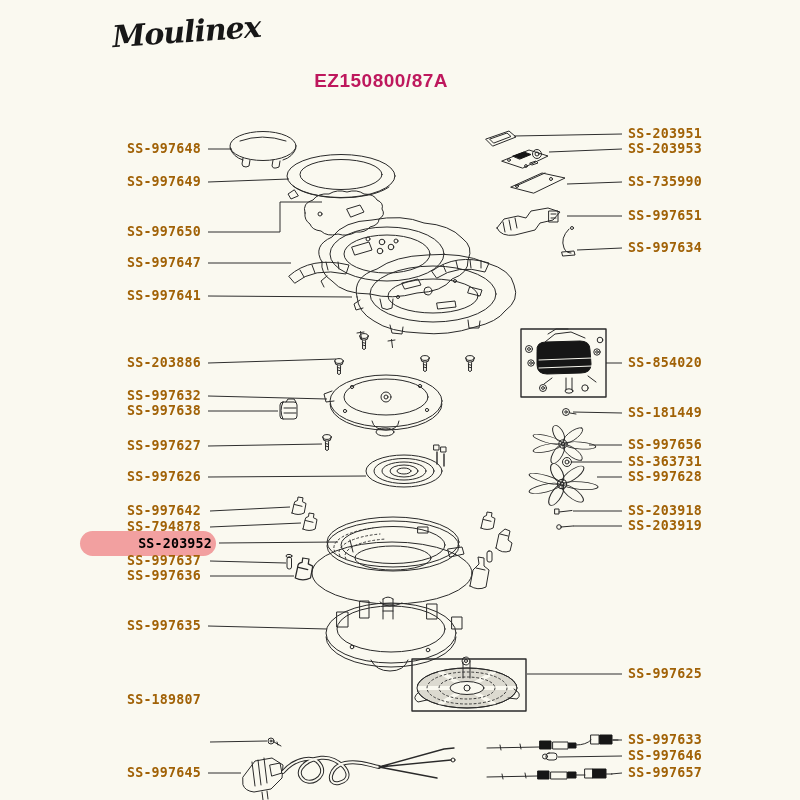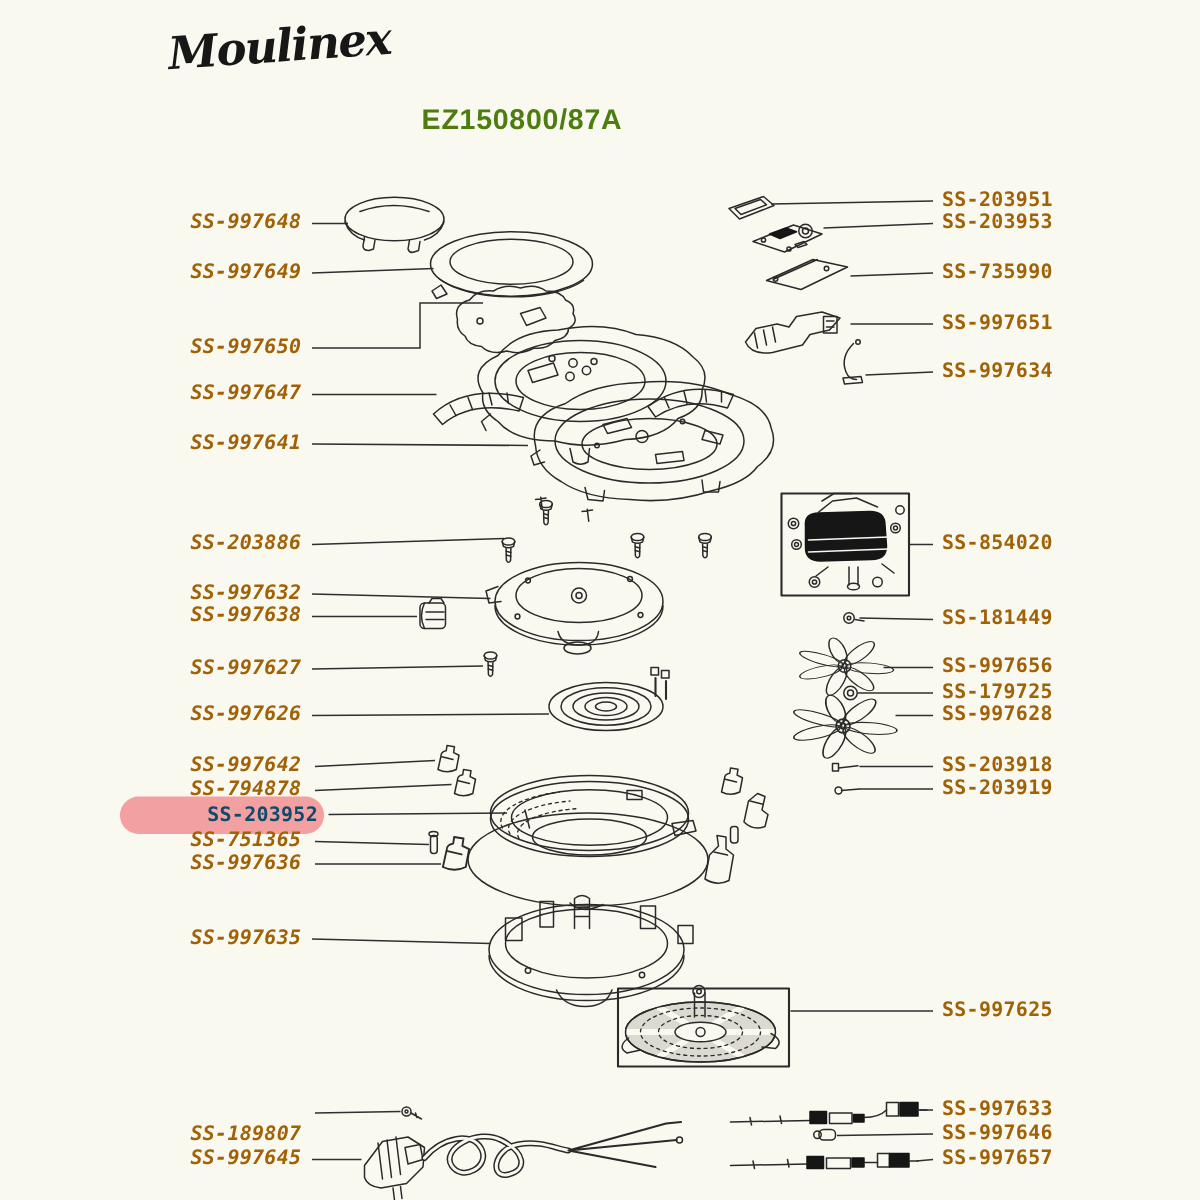--- a/index.html
+++ b/index.html
@@ -1,26 +1,26 @@
 <!DOCTYPE html>
 <html><head>
 <meta charset="utf-8">
 <style>
   html,body{margin:0;padding:0;}
   .stage{position:relative;width:800px;height:800px;background:#faf9f0;overflow:hidden;
          font-family:"DejaVu Sans Mono", monospace;}
   .logo{position:absolute;left:112px;top:14px;font-family:"DejaVu Serif", serif;
         font-style:italic;font-weight:700;font-size:30px;color:#171717;
         transform:rotate(-4deg);letter-spacing:-1px;}
-  .title{position:absolute;left:248px;top:70px;width:200px;text-align:center;
+  .title{position:absolute;left:248px;top:70px;width:200px;text-align:right;
          font-family:"Liberation Sans", sans-serif;font-weight:700;font-size:19px;
-         color:#4d7c0f;letter-spacing:0.5px;}
+         color:#be185d;letter-spacing:0.5px;}
   .lbl{position:absolute;height:18px;line-height:18px;font-size:13.3px;font-weight:700;
        color:#a16207;letter-spacing:0.2px;white-space:nowrap;}
-  .lbl.left{left:127px;width:80px;font-style:italic;}
+  .lbl.left{left:127px;width:80px;}
   .lbl.right{left:628px;width:90px;}
   .pill{position:absolute;left:80px;top:531px;width:136px;height:25px;border-radius:13px;
         background:#f2a0a0;color:#8a1a1a;text-align:right;padding-right:4px;
         box-sizing:border-box;line-height:25px;font-size:13.3px;font-weight:700;
         letter-spacing:0.2px;}
   svg.draw{position:absolute;left:0;top:0;}
   .s{fill:none;stroke:#2a2a2a;stroke-width:1;stroke-linecap:round;stroke-linejoin:round;}
   .s2{fill:none;stroke:#2a2a2a;stroke-width:1.4;stroke-linecap:round;stroke-linejoin:round;}
   .dk{fill:#161616;stroke:#161616;}
   .lt{fill:#dcdad0;stroke:#2a2a2a;stroke-width:1;}
@@ -368,36 +368,36 @@
   <div class="lbl left" style="top:223px">SS-997650</div>
   <div class="lbl left" style="top:254px">SS-997647</div>
   <div class="lbl left" style="top:287px">SS-997641</div>
   <div class="lbl left" style="top:354px">SS-203886</div>
   <div class="lbl left" style="top:387px">SS-997632</div>
   <div class="lbl left" style="top:402px">SS-997638</div>
   <div class="lbl left" style="top:437px">SS-997627</div>
   <div class="lbl left" style="top:468px">SS-997626</div>
   <div class="lbl left" style="top:502px">SS-997642</div>
   <div class="lbl left" style="top:518px">SS-794878</div>
-  <div class="pill" style="background: rgb(242, 160, 160); color: #0c4a6e;">SS-203952</div>
-  <div class="lbl left" style="top:552px">SS-751365</div>
+  <div class="pill" style="background: rgb(242, 160, 160); color: #000000;">SS-203952</div>
+  <div class="lbl left" style="top:552px">SS-997637</div>
   <div class="lbl left" style="top:567px">SS-997636</div>
   <div class="lbl left" style="top:617px">SS-997635</div>
-  <div class="lbl left" style="top:748px">SS-189807</div>
+  <div class="lbl left" style="top:691px">SS-189807</div>
   <div class="lbl left" style="top:764px">SS-997645</div>
 
   <div class="lbl right" style="top:125px">SS-203951</div>
   <div class="lbl right" style="top:140px">SS-203953</div>
   <div class="lbl right" style="top:173px">SS-735990</div>
   <div class="lbl right" style="top:207px">SS-997651</div>
   <div class="lbl right" style="top:239px">SS-997634</div>
   <div class="lbl right" style="top:354px">SS-854020</div>
   <div class="lbl right" style="top:404px">SS-181449</div>
   <div class="lbl right" style="top:436px">SS-997656</div>
-  <div class="lbl right" style="top:453px">SS-179725</div>
+  <div class="lbl right" style="top:453px">SS-363731</div>
   <div class="lbl right" style="top:468px">SS-997628</div>
   <div class="lbl right" style="top:502px">SS-203918</div>
   <div class="lbl right" style="top:517px">SS-203919</div>
   <div class="lbl right" style="top:665px">SS-997625</div>
   <div class="lbl right" style="top:731px">SS-997633</div>
   <div class="lbl right" style="top:747px">SS-997646</div>
   <div class="lbl right" style="top:764px">SS-997657</div>
 
 </div>
 

